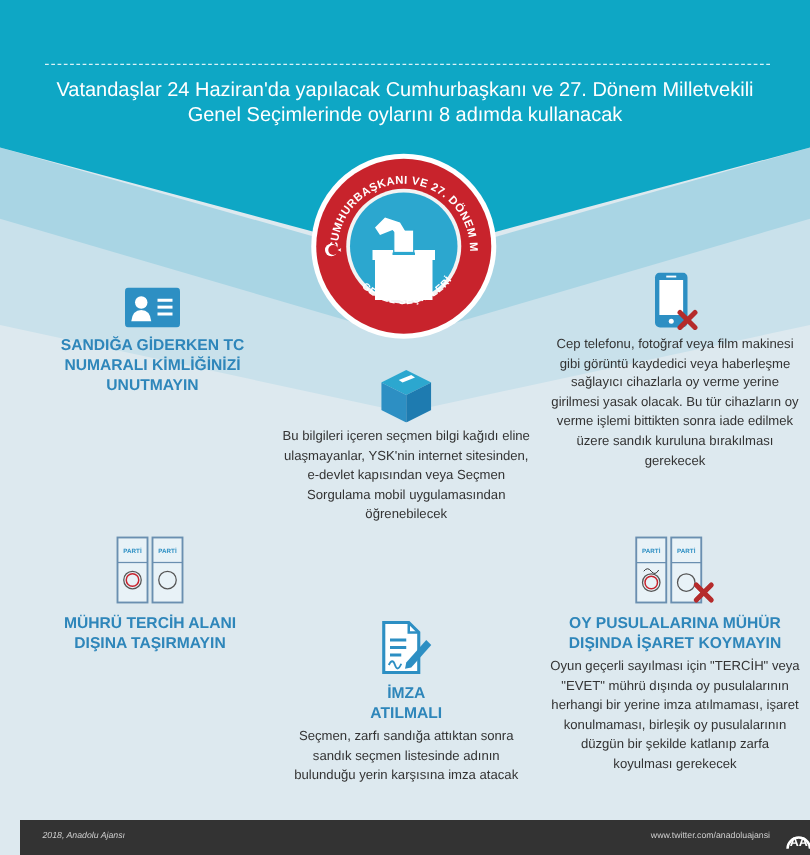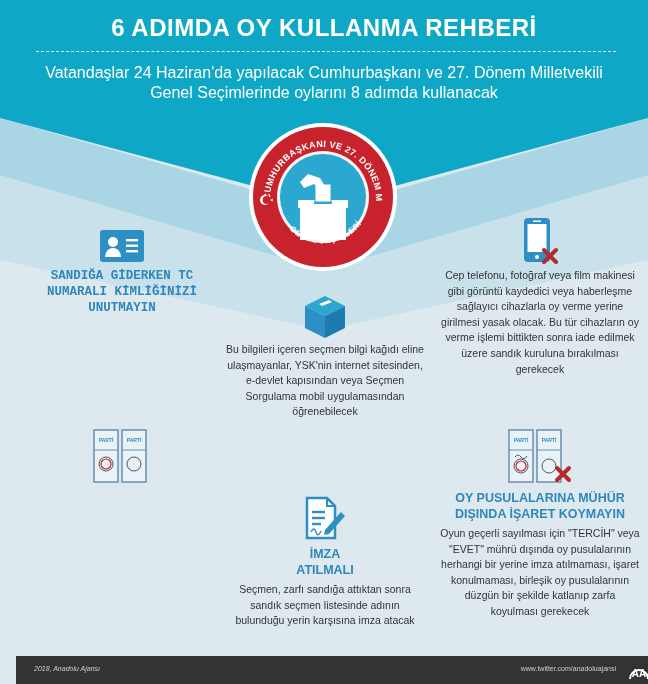--- a/index.html
+++ b/index.html
@@ -12,21 +12,21 @@
   .dash { position: absolute; top: 51px; left: 36px; width: 580px; border-top: 1px dashed rgba(255,255,255,0.85); }
   .subtitle { position: absolute; top: 63px; left: 0; width: 648px; font-size: 16px; line-height: 20px; color: #ffffff; text-align: center; }
 
   .seal { position: absolute; left: 248px; top: 122px; width: 150px; height: 150px; }
 
   .step { position: absolute; text-align: center; }
   .step .icon { display: block; margin: 0 auto; }
   .step h3 { font-size: 12.5px; line-height: 16px; font-weight: bold; color: #2e86ba; text-transform: uppercase; margin-top: 6px; }
   .step p { font-size: 10.5px; line-height: 15.6px; color: #333333; margin-top: 4px; }
 
-  #step1 { left: 32px; top: 230px; width: 180px; font-family: Liberation Mono, monospace; }
+  #step1 { left: 32px; top: 230px; width: 180px; }
   #step2 { left: 225px; top: 296px; width: 200px; }
   #step3 { left: 440px; top: 218px; width: 200px; }
   #step4 { left: 30px; top: 428px; width: 180px; }
   #step5 { left: 225px; top: 496px; width: 200px; }
   #step6 { left: 440px; top: 428px; width: 200px; }
 
   .footer { position: absolute; left: 16px; top: 656px; width: 648px; height: 28px; background: #333333; }
   .footer .credit { position: absolute; left: 18px; top: 9px; font-size: 7px; font-style: italic; color: #cfcfcf; }
   .footer .url { position: absolute; right: 48px; top: 9px; font-size: 7px; color: #cfcfcf; }
   .footer .logo { position: absolute; right: 14px; top: 3px; width: 22px; height: 22px; }
@@ -35,21 +35,20 @@
 <body>
 
 <svg class="bg" viewBox="0 0 648 656" preserveAspectRatio="none">
   <rect x="0" y="0" width="648" height="656" fill="#dde9ef"></rect>
   <polygon points="0,150 324,255 648,150 648,260 324,330 0,260" fill="#c9e1eb"></polygon>
   <polygon points="0,118 324,210 648,118 648,175 324,270 0,175" fill="#a9d5e4"></polygon>
   <polygon points="0,0 648,0 648,118 324,205 0,118" fill="#0ea7c5"></polygon>
 </svg>
 
 <div class="header">
-  <div class="title">6 ADIMDA OY KULLANMA REHBERİ</div>
   <div class="dash"></div>
   <div class="subtitle">
     <div>Vatandaşlar 24 Haziran'da yapılacak Cumhurbaşkanı ve 27. Dönem Milletvekili</div>
     <div>Genel Seçimlerinde oylarını 8 adımda kullanacak</div>
   </div>
 </div>
 
 <svg class="seal" viewBox="0 0 150 150">
   <defs>
     <path id="arcTop" d="M 22,78 A 53,53 0 1 1 128,78"></path>
@@ -120,20 +119,21 @@
     <rect x="2" y="2" width="24" height="52" fill="#e8f2f7" stroke="#6a8fb0" stroke-width="1.5"></rect>
     <rect x="30" y="2" width="24" height="52" fill="#e8f2f7" stroke="#6a8fb0" stroke-width="1.5"></rect>
     <line x1="2" y1="22" x2="26" y2="22" stroke="#6a8fb0" stroke-width="1"></line>
     <line x1="30" y1="22" x2="54" y2="22" stroke="#6a8fb0" stroke-width="1"></line>
     <text x="14" y="14" text-anchor="middle" font-size="5" font-weight="bold" fill="#2d8fc3" font-family="Liberation Sans, sans-serif">PARTİ</text>
     <text x="42" y="14" text-anchor="middle" font-size="5" font-weight="bold" fill="#2d8fc3" font-family="Liberation Sans, sans-serif">PARTİ</text>
     <circle cx="14" cy="36" r="7" fill="none" stroke="#555" stroke-width="1"></circle>
     <circle cx="14" cy="36" r="5" fill="none" stroke="#c8232c" stroke-width="1.2"></circle>
     <circle cx="42" cy="36" r="7" fill="none" stroke="#555" stroke-width="1"></circle>
   </svg>
+  <h3>MÜHRÜ TERCİH ALANI DIŞINA TAŞIRMAYIN</h3>
 </div>
 
 <div class="step" id="step5">
   <svg class="icon" width="44" height="44" viewBox="0 0 44 44">
     <path d="M 4,2 L 24,2 L 32,10 L 32,42 L 4,42 Z" fill="#ffffff" stroke="#2d8fc3" stroke-width="2.5"></path>
     <path d="M 24,2 L 24,10 L 32,10" fill="none" stroke="#2d8fc3" stroke-width="2"></path>
     <line x1="9" y1="16" x2="22" y2="16" stroke="#2d8fc3" stroke-width="2.4"></line>
     <line x1="9" y1="22" x2="22" y2="22" stroke="#2d8fc3" stroke-width="2.4"></line>
     <line x1="9" y1="28" x2="18" y2="28" stroke="#2d8fc3" stroke-width="2.4"></line>
     <path d="M 8,36 Q 11,30 13,36 T 18,35" fill="none" stroke="#2d8fc3" stroke-width="1.5"></path>

